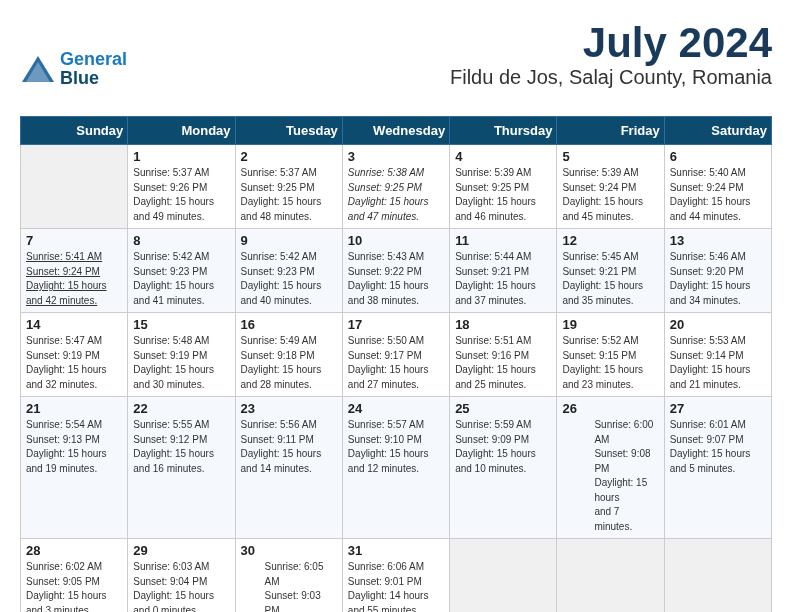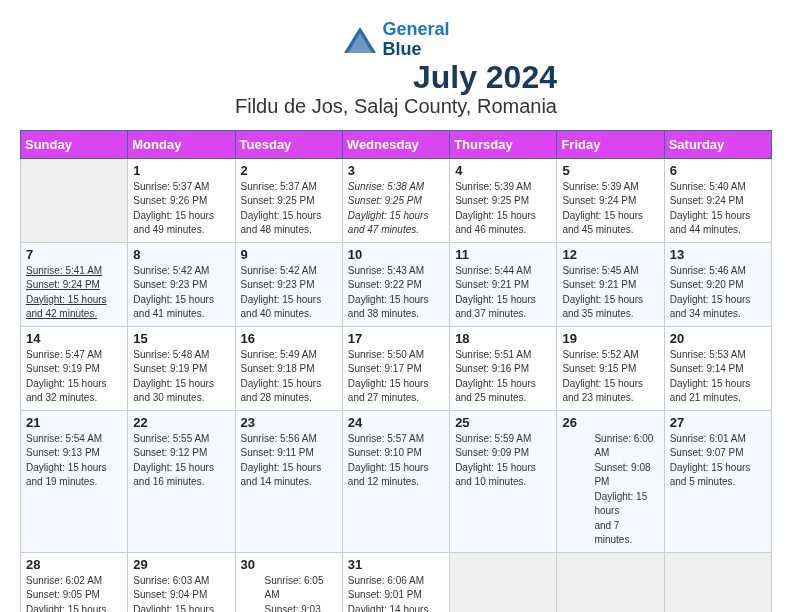--- a/index.html
+++ b/index.html
@@ -6,23 +6,22 @@
     body {
       font-family: Arial, sans-serif;
       background: #fff;
       width: 792px;
       min-height: 612px;
       padding: 20px;
     }
     .header {
       display: flex;
       justify-content: space-between;
-      align-items: center;
-      margin-bottom: 12px;
-      flex-direction: column;
+      align-items: flex-end;
+      margin-bottom: 27px;
     }
     .logo {
       display: flex;
       align-items: center;
       gap: 4px;
     }
     .logo-text {
       font-size: 18px;
       font-weight: bold;
       color: #1a3a5c;
@@ -32,38 +31,38 @@
       color: #1a7abf;
     }
     .logo-icon {
       width: 36px;
       height: 30px;
     }
     .title-area {
       text-align: right;
     }
     .month-title {
-      font-size: 32px;
+      font-size: 42px;
       font-weight: bold;
       color: #1a3a5c;
       line-height: 1.1;
     }
     .location {
       font-size: 20px;
       color: #333;
     }
     table {
       width: 100%;
       border-collapse: collapse;
       table-layout: fixed;
     }
     th {
-      background-color: #d946ef;
+      background-color: #0c4a6e;
       color: #fff;
-      text-align: left;
+      text-align: right;
       padding: 6px 4px;
       font-size: 13px;
       border: 1px solid #2e6da4;
     }
     td {
       border: 1px solid #ccc;
       vertical-align: top;
       padding: 4px 5px;
       font-size: 10.5px;
       color: #333;

